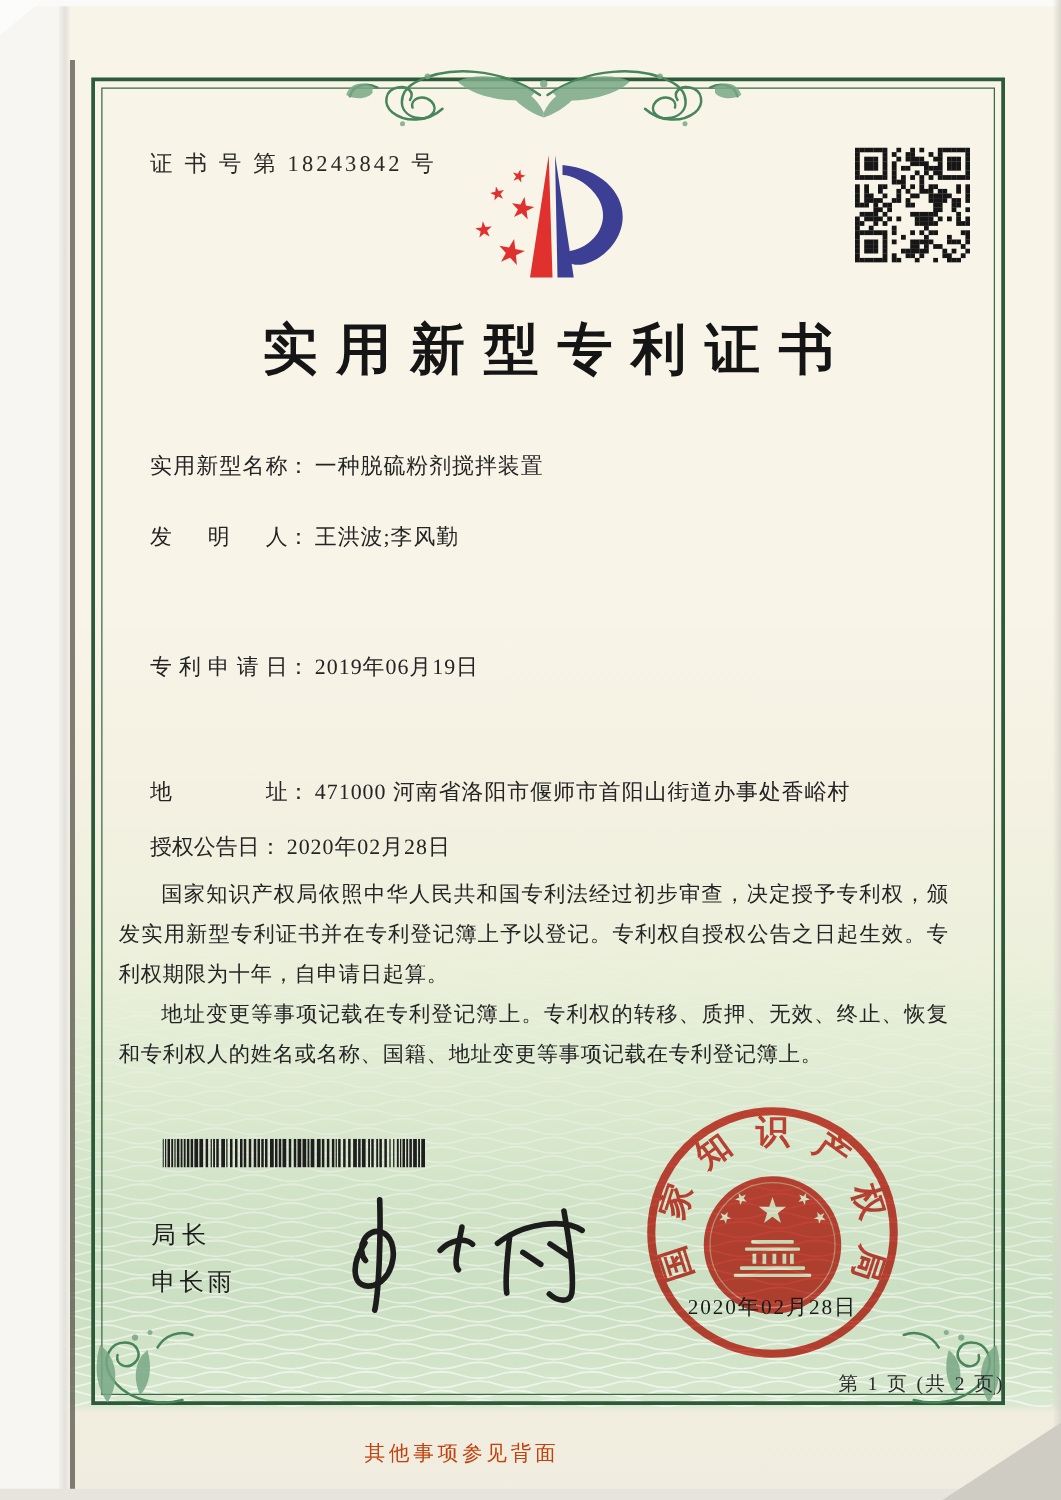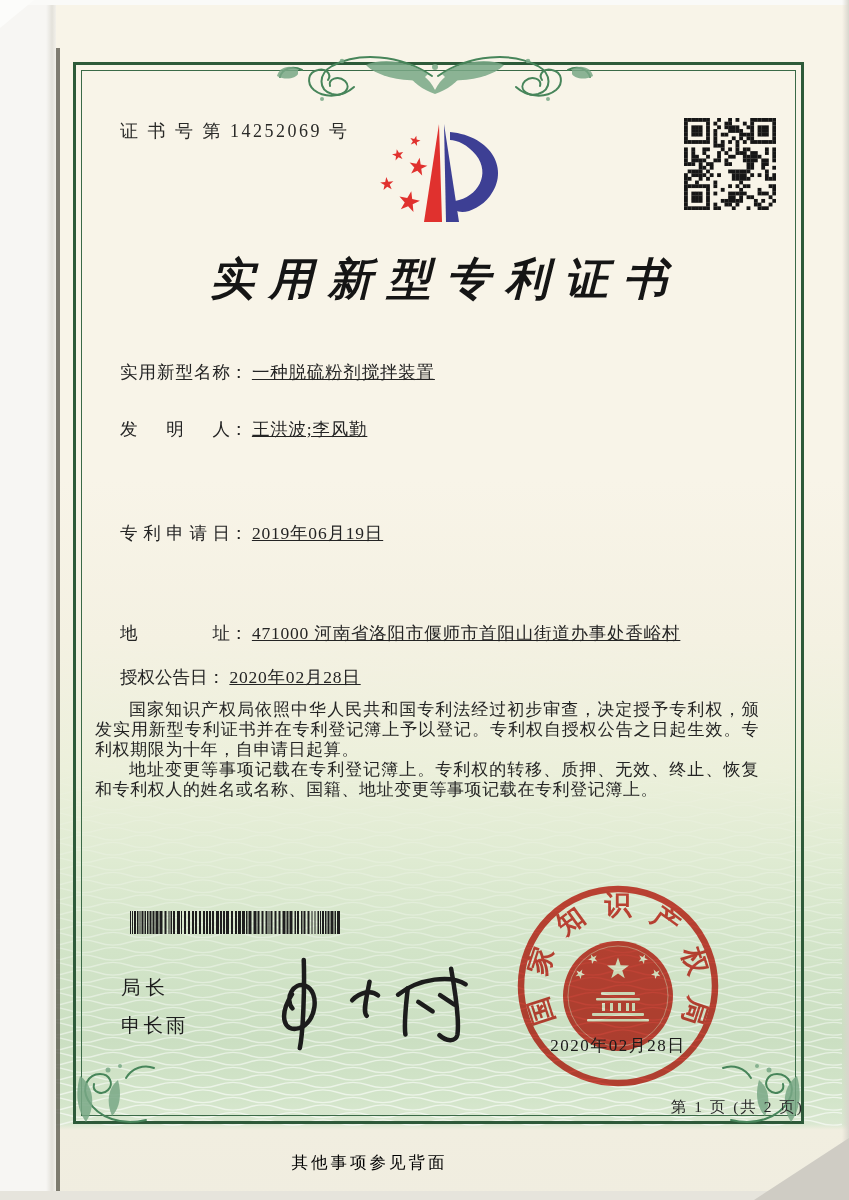--- a/index.html
+++ b/index.html
@@ -10,36 +10,36 @@
       #f8f4e8 0px,#f8f4e8 480px,#f4f1e2 640px,#ecf0db 770px,
       #dfebd2 860px,#d2e4c8 950px,#cbdfc2 1040px,#d3e5ca 1100px,
       #dae8d1 1124px,#f1eee0 1130px,#f0ede0 1200px);}
   svg{position:absolute;display:block;}
   .frame-outer{position:absolute;left:73px;top:62px;width:731px;height:1062px;
     border:3px solid #2d5a39;box-sizing:border-box;}
   .frame-inner{position:absolute;left:81px;top:70px;width:715px;height:1046px;
     border:1px solid #3a6a47;box-sizing:border-box;}
   .cert-no{position:absolute;left:120px;top:119px;font-size:18px;letter-spacing:2.5px;color:#2a2a28;}
   .title{position:absolute;left:73px;top:250px;width:731px;margin:0;text-align:center;
-    font-size:44px;font-weight:600;letter-spacing:15px;color:#151515;text-indent:15px;font-style:italic;}
+    font-size:44px;font-weight:600;letter-spacing:15px;color:#151515;text-indent:15px;}
   .frow{position:absolute;left:120px;font-size:17.5px;white-space:nowrap;color:#242424;}
   .flabel{display:inline-block;width:110px;text-align:justify;text-align-last:justify;vertical-align:top;}
-  .fvalue{letter-spacing:.8px;text-decoration:underline;}
+  .fvalue{letter-spacing:.8px;}
   .grant-right{position:absolute;left:455px;top:0;}
   .paras{position:absolute;left:95px;top:700px;width:664px;}
-  .paras p{margin:0;font-size:17px;line-height:20px;text-align:justify;text-indent:2em;
+  .paras p{margin:0;font-size:17px;line-height:32px;text-align:justify;text-indent:2em;
     letter-spacing:.6px;color:#242424;}
   .director-title{position:absolute;left:121px;top:974px;font-size:19.5px;letter-spacing:5px;color:#1d1d1d;}
   .director-name{position:absolute;left:121px;top:1012px;font-size:19.5px;letter-spacing:3px;color:#1d1d1d;}
   .seal-date{position:absolute;left:512px;top:1034px;width:212px;text-align:center;
     font-size:17px;letter-spacing:1.5px;color:#1b1b1b;z-index:6;}
   .page-info{position:absolute;left:73px;top:1097px;width:731px;text-align:right;
     font-size:15.5px;letter-spacing:2px;color:#2a2a2a;}
   .back-note{position:absolute;left:0;top:1152px;width:739px;text-align:center;
-    font-size:16.5px;letter-spacing:3px;color:#000000;}
+    font-size:16.5px;letter-spacing:3px;color:#c2410c;}
   
   .edge-left{position:absolute;left:0;top:0;width:56px;height:1200px;
     background:linear-gradient(90deg,#f7f6f3 0 46px,#e3e1da 52px,#f2f0ea 56px);z-index:9;}
   .edge-line{position:absolute;left:56px;top:48px;width:4px;height:1147px;
     background:#57544a;opacity:.75;z-index:9;}
   .edge-top{position:absolute;left:0;top:0;width:849px;height:5px;background:#fafaf8;z-index:9;}
   .edge-right{position:absolute;right:0;top:0;width:7px;height:1200px;
     background:linear-gradient(90deg,rgba(0,0,0,0),#d9d6cd);z-index:9;}
   .edge-bottom{position:absolute;left:0;top:1191px;width:849px;height:9px;background:#e6e4dc;z-index:9;}
   .corner-cut{position:absolute;right:0;bottom:0;width:95px;height:62px;
@@ -167,21 +167,21 @@
       </g>
       <g fill="#79a886" opacity="0.85">
         <path d="M20,66 C30,50 28,30 14,20 C9,37 11,54 20,66 Z"></path>
         <path d="M46,60 C40,46 42,32 52,24 C56,38 54,52 46,60 Z"></path>
         <circle cx="42" cy="14" r="2.5"></circle>
           <circle cx="54" cy="10" r="2"></circle>
       </g>
     </g>
   </svg>
 
-  <div class="cert-no">证 书 号 第 14252069 号</div>
+  <div class="cert-no">证 书 号 第 18243842 号</div>
 
   <svg style="left:360px;top:112px" width="152" height="124" viewBox="0 0 152 124">
     <defs>
       <polygon id="star" points="0,-10 2.29,-3.16 9.51,-3.09 3.71,1.21 5.88,8.09 0,3.9 -5.88,8.09 -3.71,1.21 -9.51,-3.09 -2.29,-3.16"></polygon>
     </defs>
     <polygon fill="#e0312e" points="79,12 64,110 82,110"></polygon>
     <polygon fill="#3d3f94" points="84,12 86,110 99,110"></polygon>
     <path fill="#3d3f94" d="M90,20 C132,24 150,58 130,84 C119,98 103,103 95,98 L95,89 C118,85 131,62 116,43 C108,33 97,28 90,28 Z"></path>
     <g fill="#e0312e">
       <use href="#star" transform="translate(55,29) scale(0.55) rotate(14)"></use>

